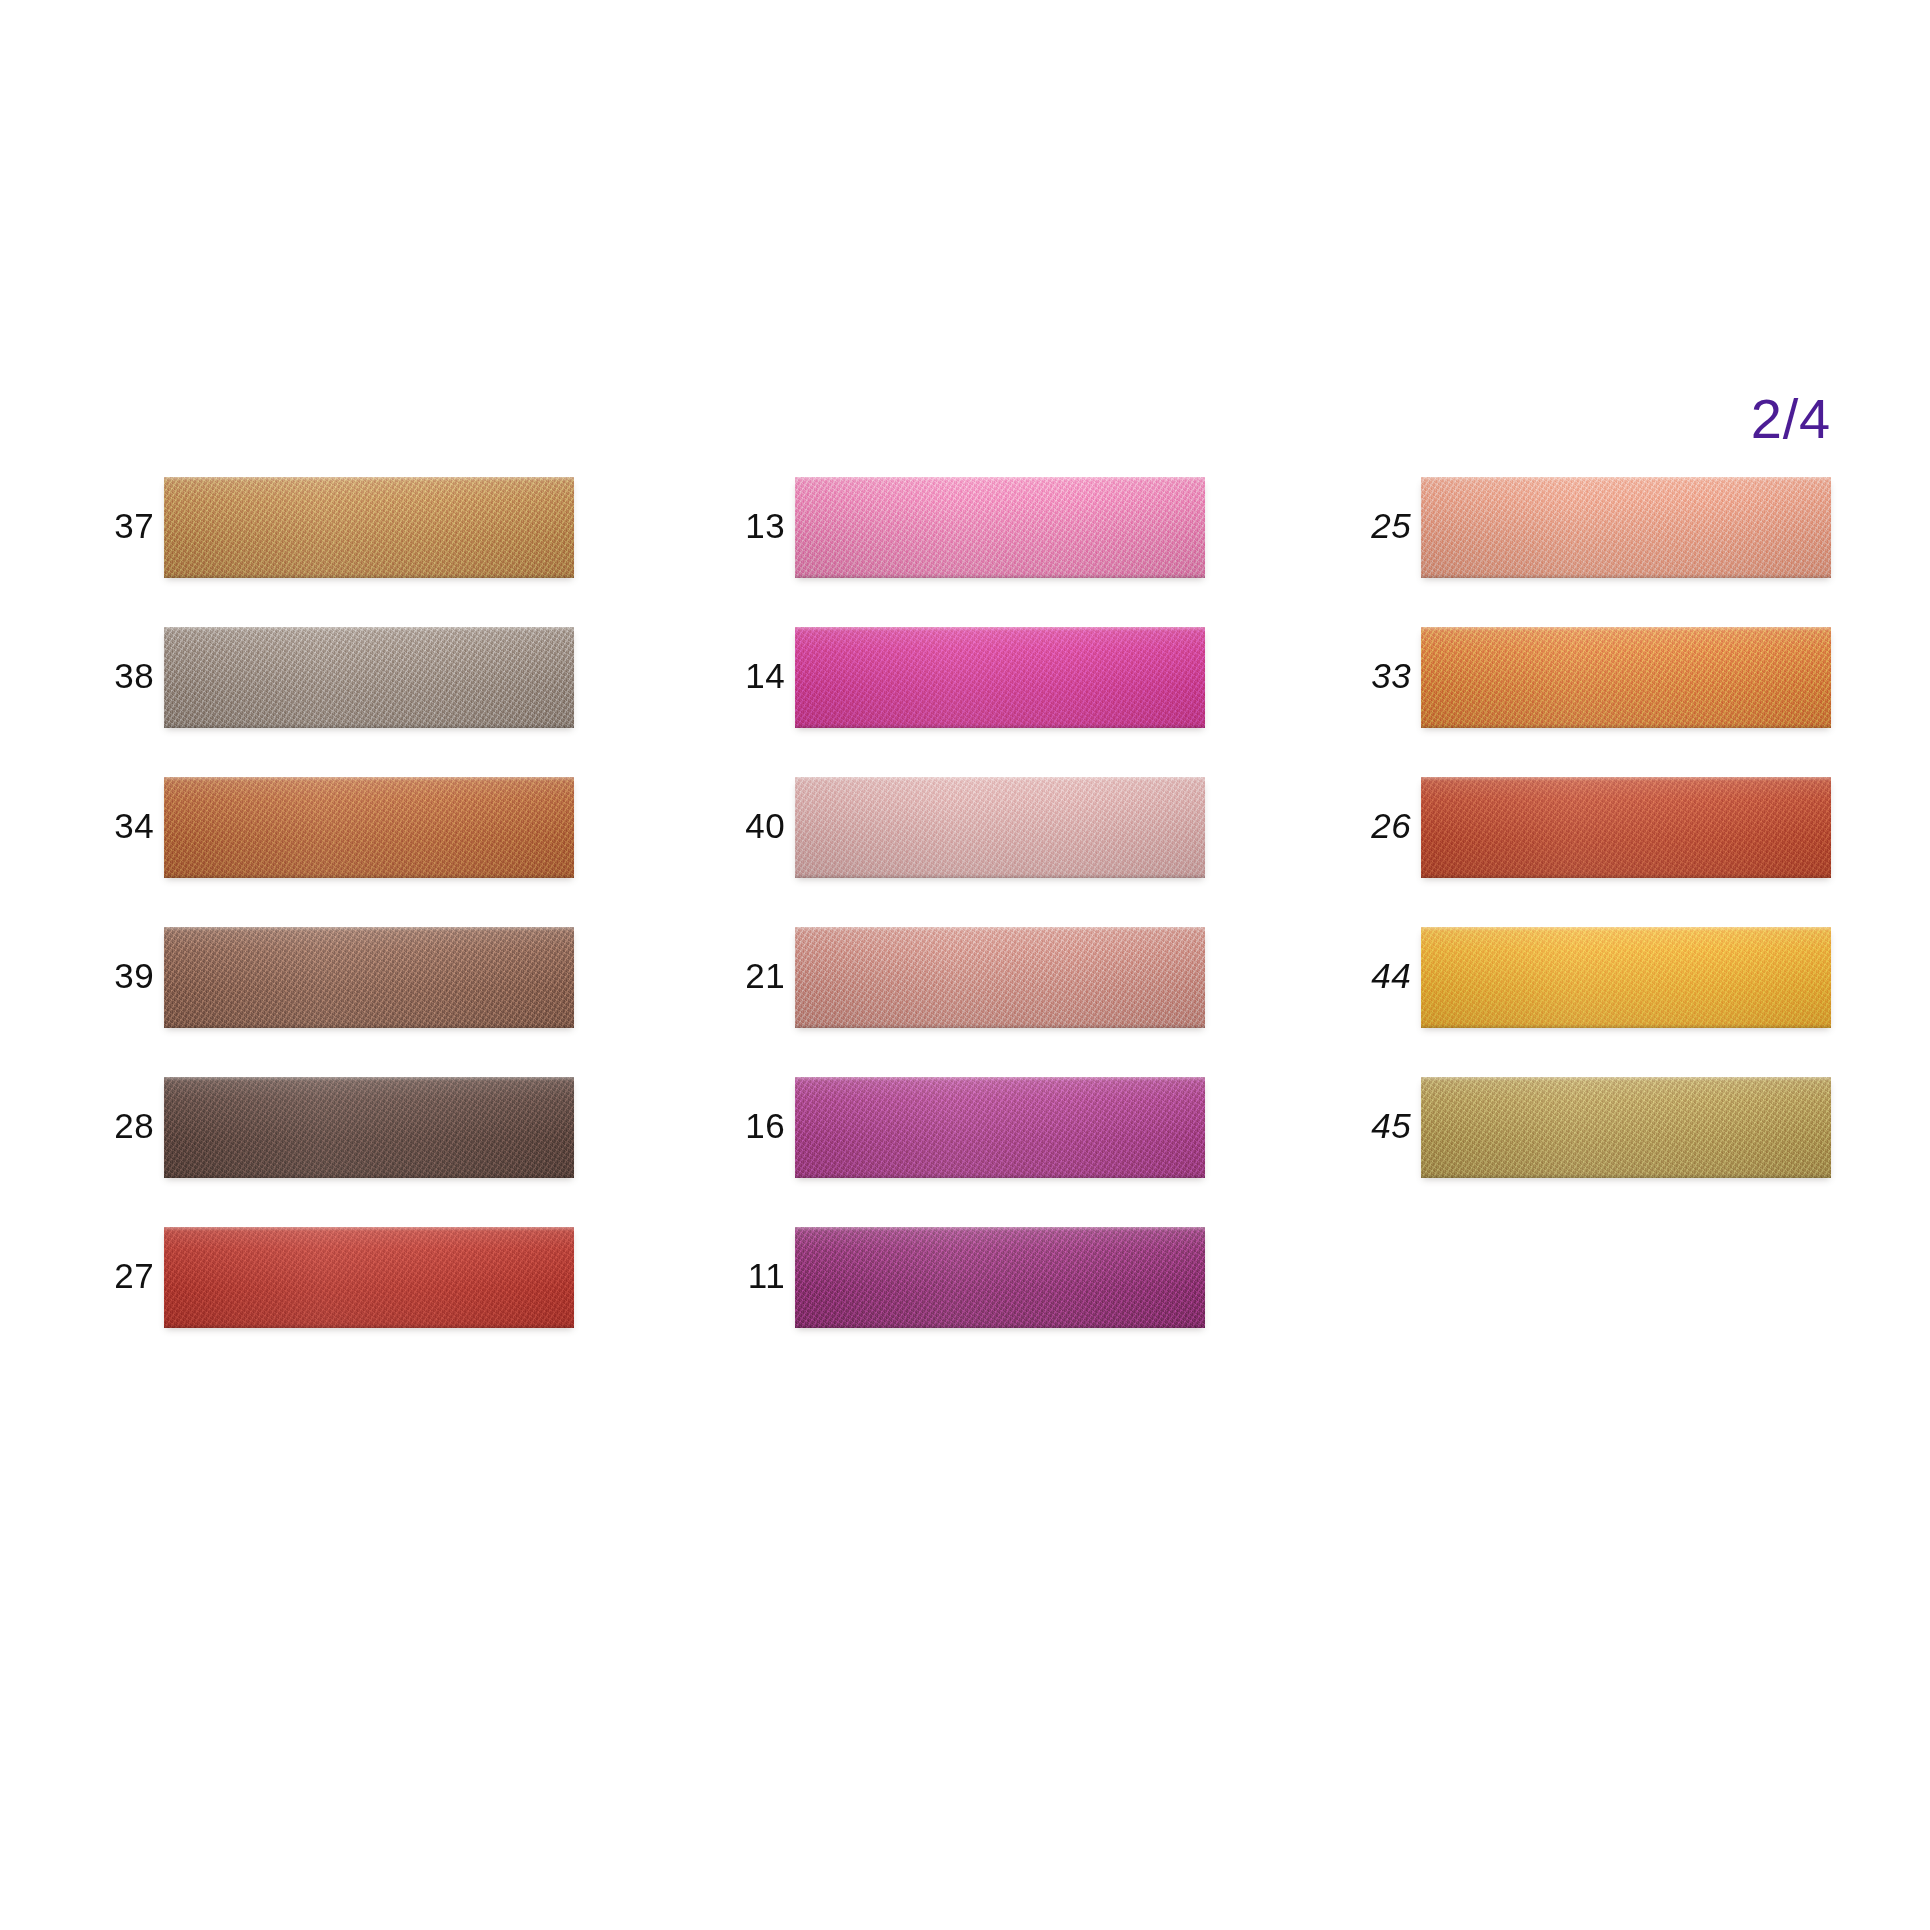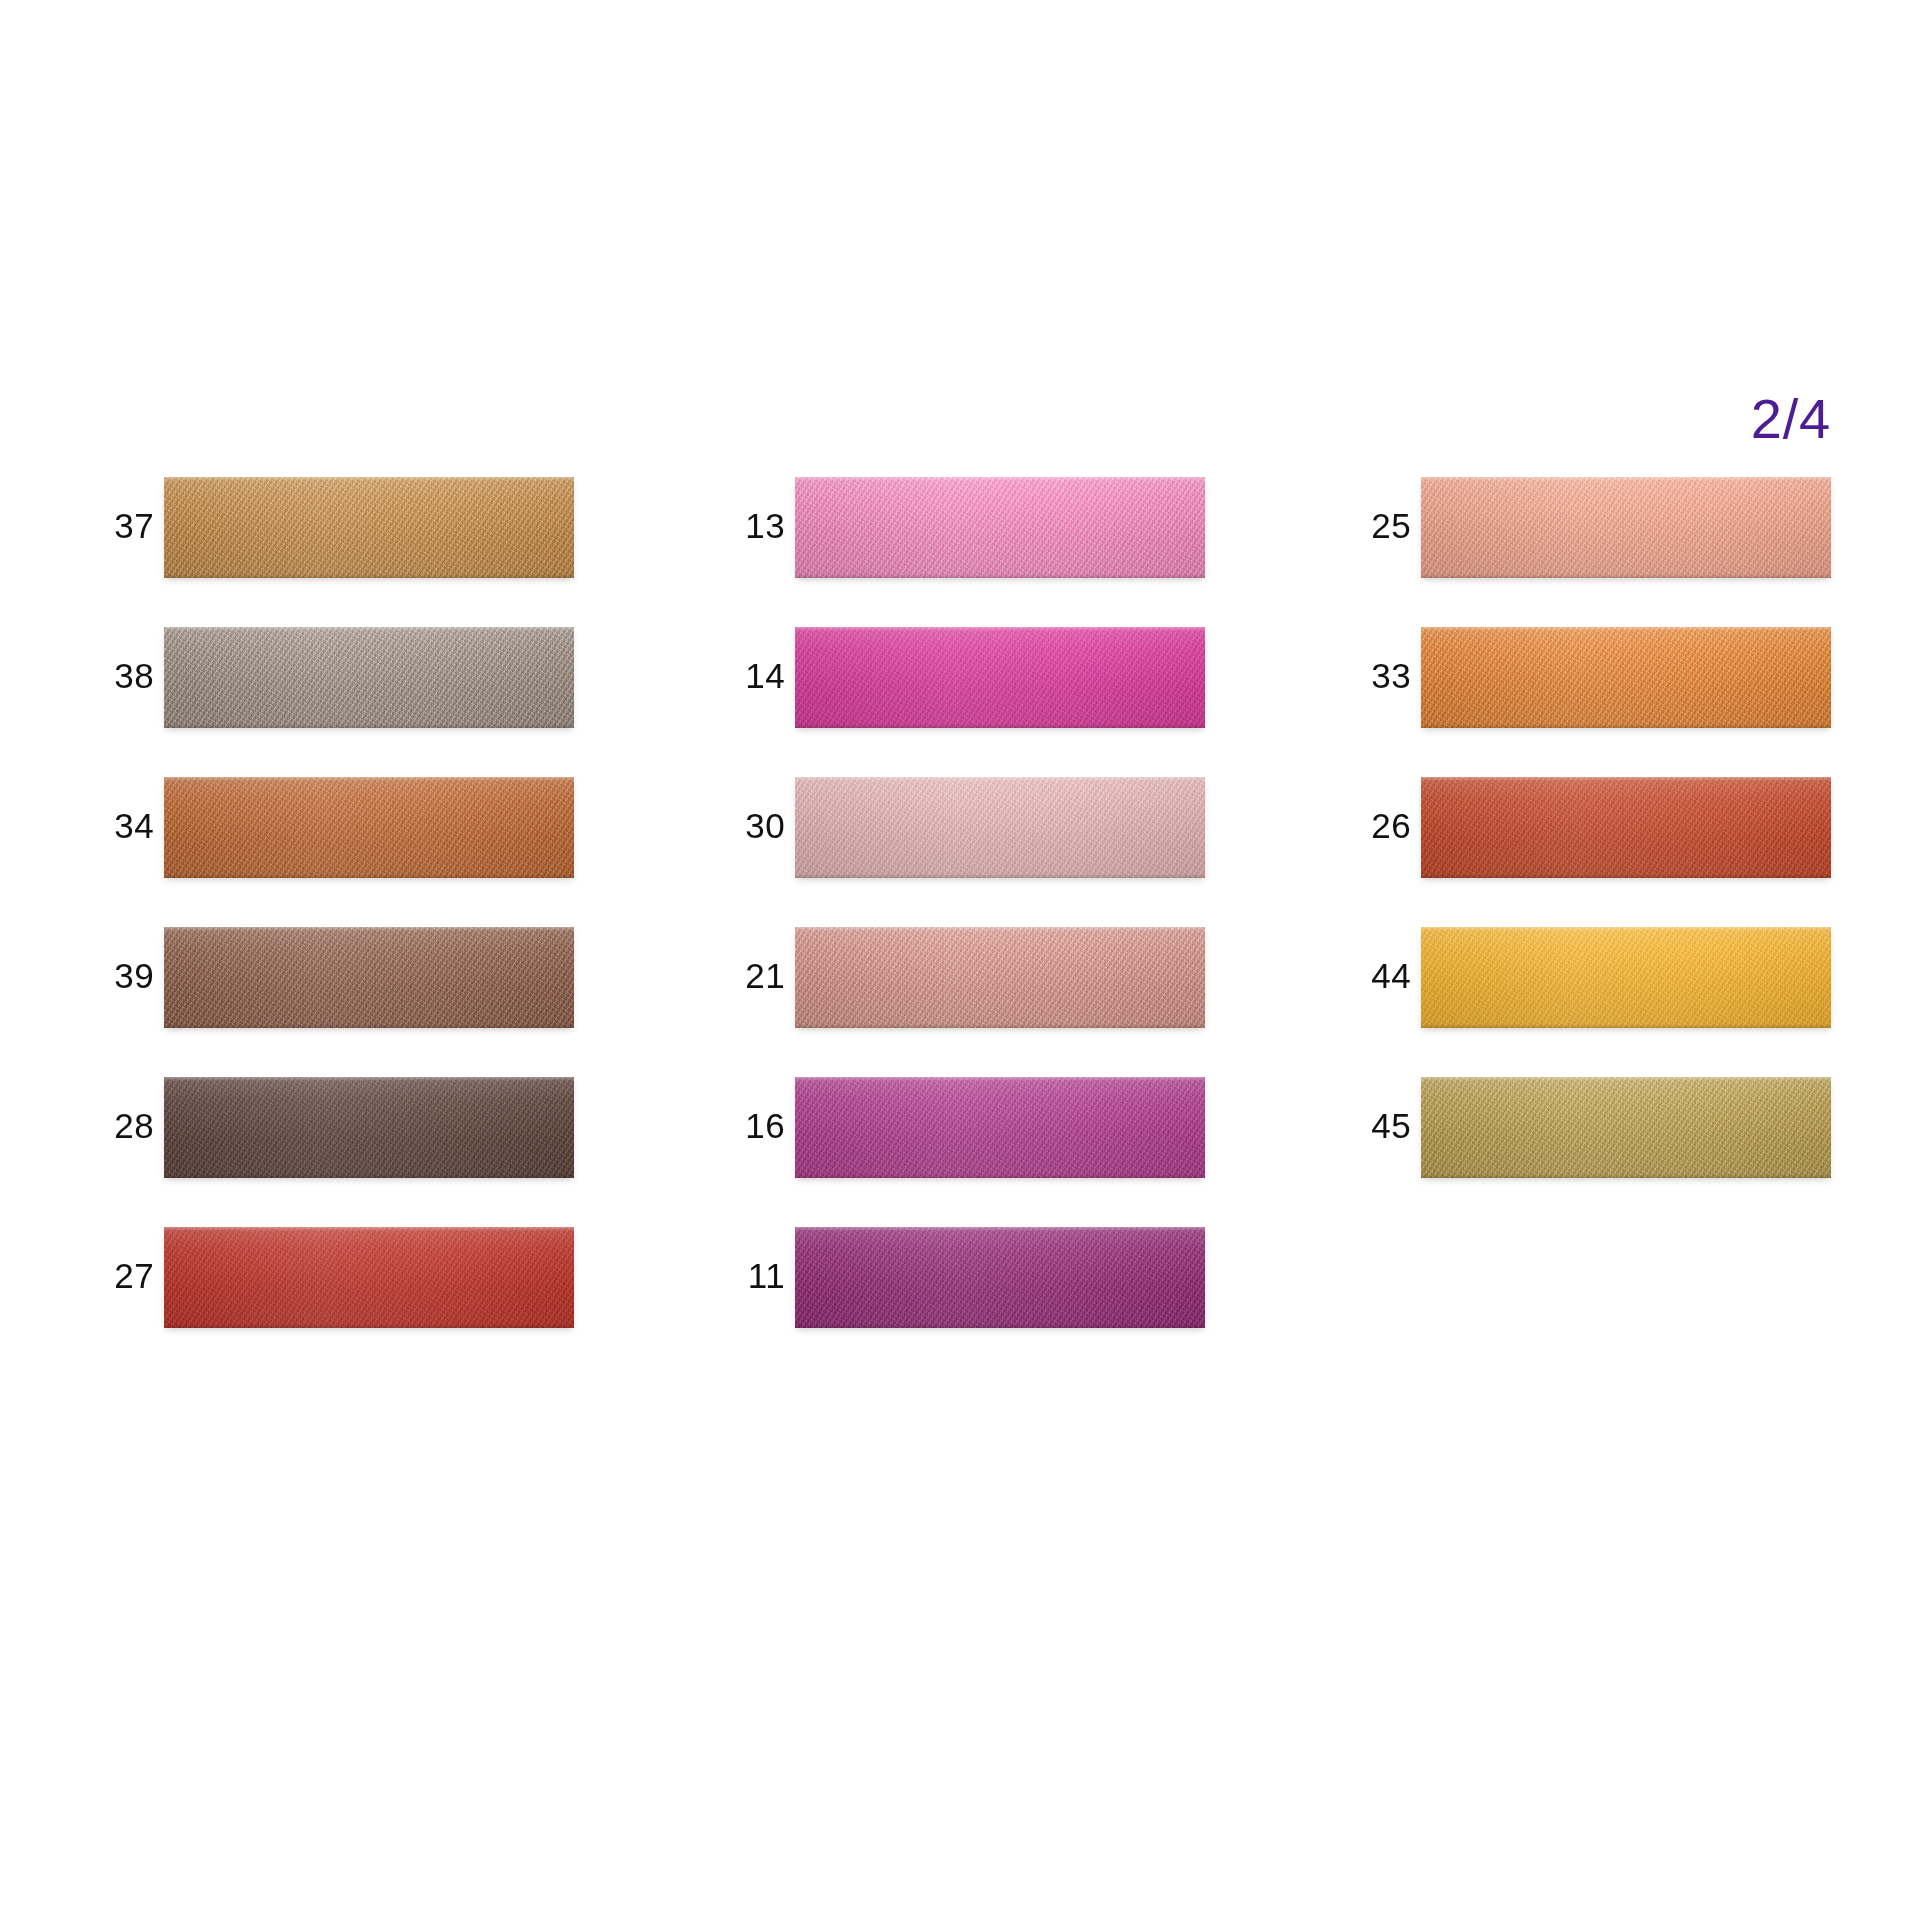--- a/index.html
+++ b/index.html
@@ -43,21 +43,21 @@
     height: 1598px;
   }
 
   .column {
     position: absolute;
     top: 477px;
     width: 473px;
   }
   .column-0 { left: 101px; }
   .column-1 { left: 732px; }
-  .column-2 { left: 1358px; }
+  .column-2 { left: 1358px; font-style: italic; }
 
   .swatch-row {
     position: relative;
     height: 150px;
   }
 
   .swatch-label {
     position: absolute;
     left: 0;
     top: 30.5px;
@@ -268,21 +268,21 @@
             <div class="swatch">
               <div class="swatch-base" style="background: rgb(214, 62, 150);"></div>
               <div class="swatch-weave"></div>
               <div class="swatch-sheen"></div>
               <div class="swatch-edge-top"></div>
               <div class="swatch-edge-bottom"></div>
             </div>
           </div>
         </div>
         <div class="swatch-row">
-          <div class="swatch-label">30</div>
+          <div class="swatch-label">40</div>
           <div class="swatch-wrap">
             <div class="swatch">
               <div class="swatch-base" style="background: rgb(221, 174, 173);"></div>
               <div class="swatch-weave"></div>
               <div class="swatch-sheen"></div>
               <div class="swatch-edge-top"></div>
               <div class="swatch-edge-bottom"></div>
             </div>
           </div>
         </div>

